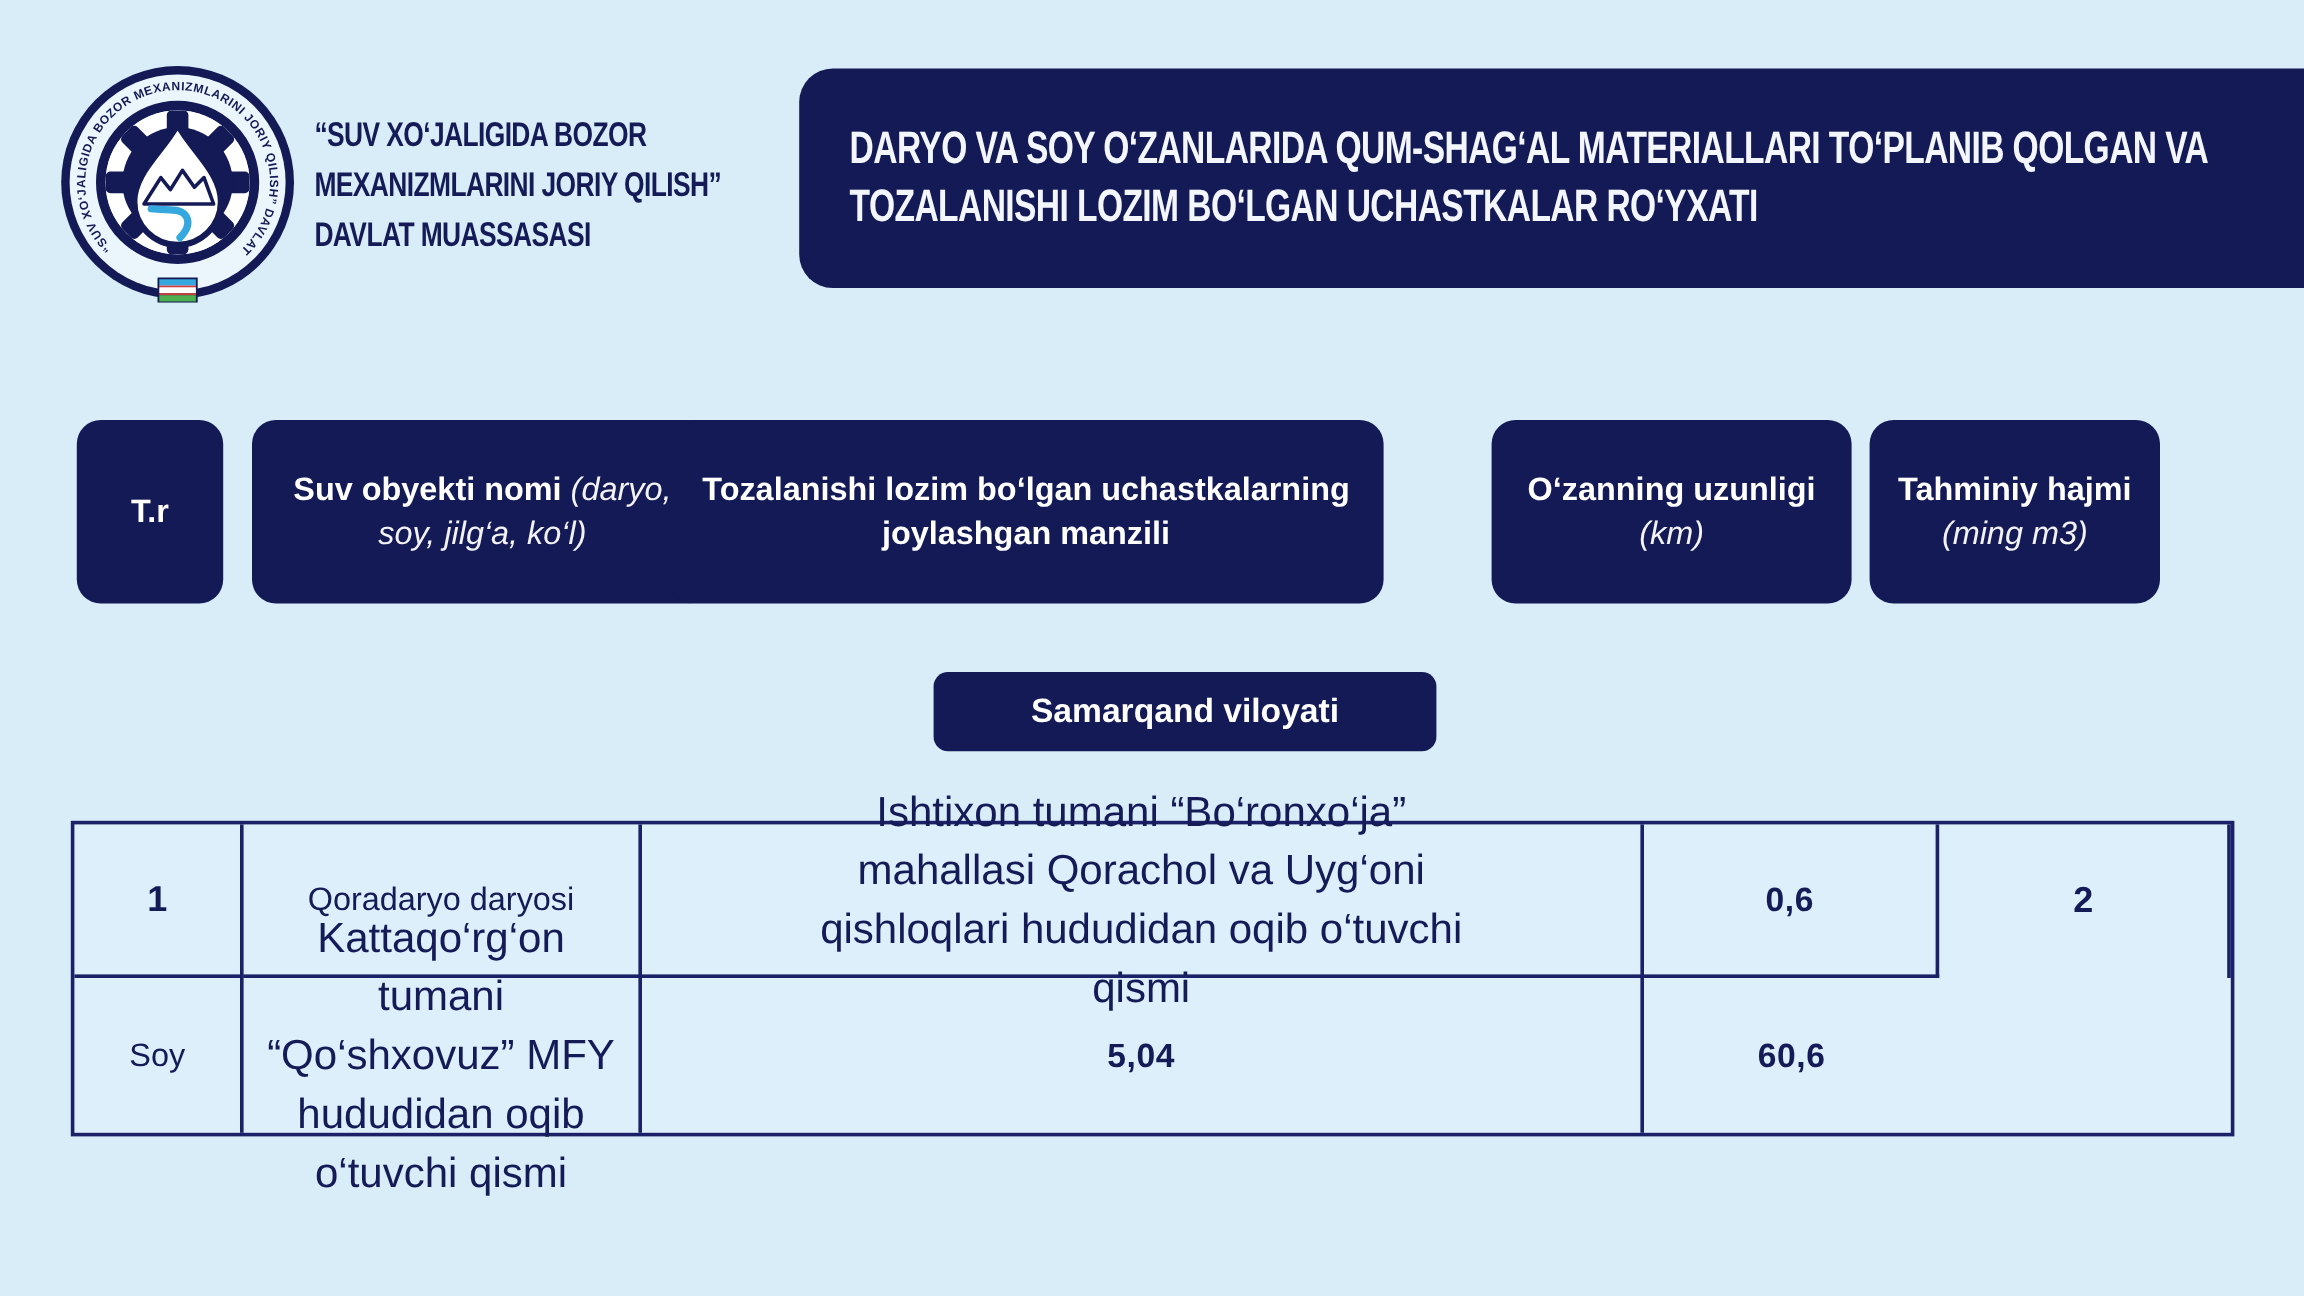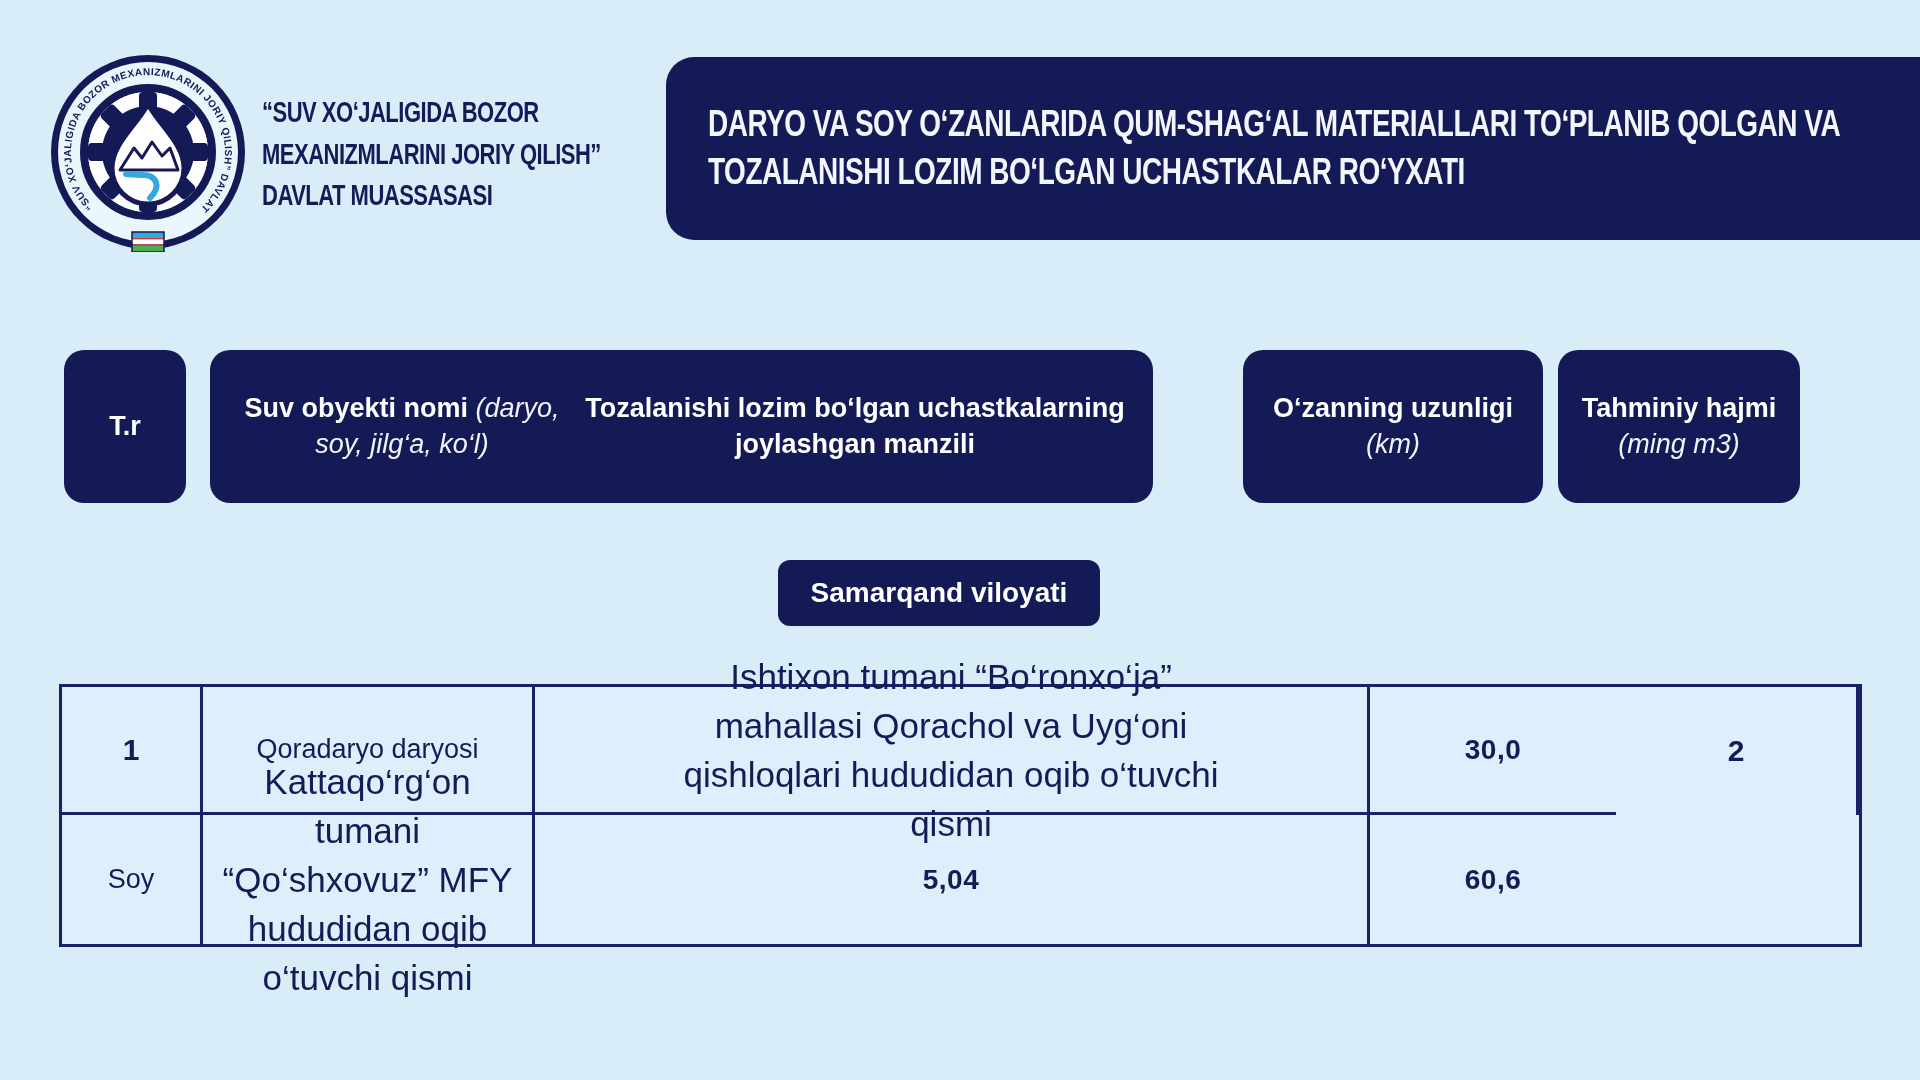--- a/index.html
+++ b/index.html
@@ -40,21 +40,21 @@
     background:#141A56; border-radius:20px;
     display:flex; flex-direction:column; align-items:center; justify-content:center;
     text-align:center; color:#FFFFFF; box-sizing:border-box; padding:6px 14px;
   }
   .hbox .htext { font-size:27px; line-height:1.3; }
   .hb { font-weight:bold; }
   .hi { font-style:italic; font-weight:normal; opacity:0.95; }
 
   
   .badge {
-    position:absolute; left:778px; top:560px; width:322px; height:66px;
+    position:absolute; left:778px; top:560px; width:419px; height:66px;
     background:#141A56; border-radius:12px;
     display:flex; align-items:center; justify-content:center;
     color:#FFFFFF; font-size:28px; font-weight:bold;
   }
 
   
   .dtable {
     position:absolute; left:59px; top:684px; width:1803px;
     border:3px solid #1A2166; box-sizing:border-box;
     display:grid;
@@ -158,21 +158,21 @@
   <span>Samarqand viloyati</span>
 </div>
 
 <div class="dtable">
 
   <div class="cell r1 cell-num">1</div>
   <div class="cell r1 cell-name">Qoradaryo daryosi</div>
   <div class="cell r1 cell-addr">
     <span class="addr-text">Ishtixon tumani “Bo‘ronxo‘ja” mahallasi Qorachol va Uyg‘oni qishloqlari hududidan oqib o‘tuvchi qismi</span>
   </div>
-  <div class="cell r1 cell-val last">30,0</div>
+  <div class="cell r1 cell-val">0,6</div>
 
   <div class="cell cell-num">2</div>
   <div class="cell cell-name">Soy</div>
   <div class="cell cell-addr">
     <span class="addr-text">Kattaqo‘rg‘on tumani “Qo‘shxovuz” MFY hududidan oqib o‘tuvchi qismi</span>
   </div>
   <div class="cell cell-val">5,04</div>
   <div class="cell cell-val last">60,6</div>
 </div>
 

